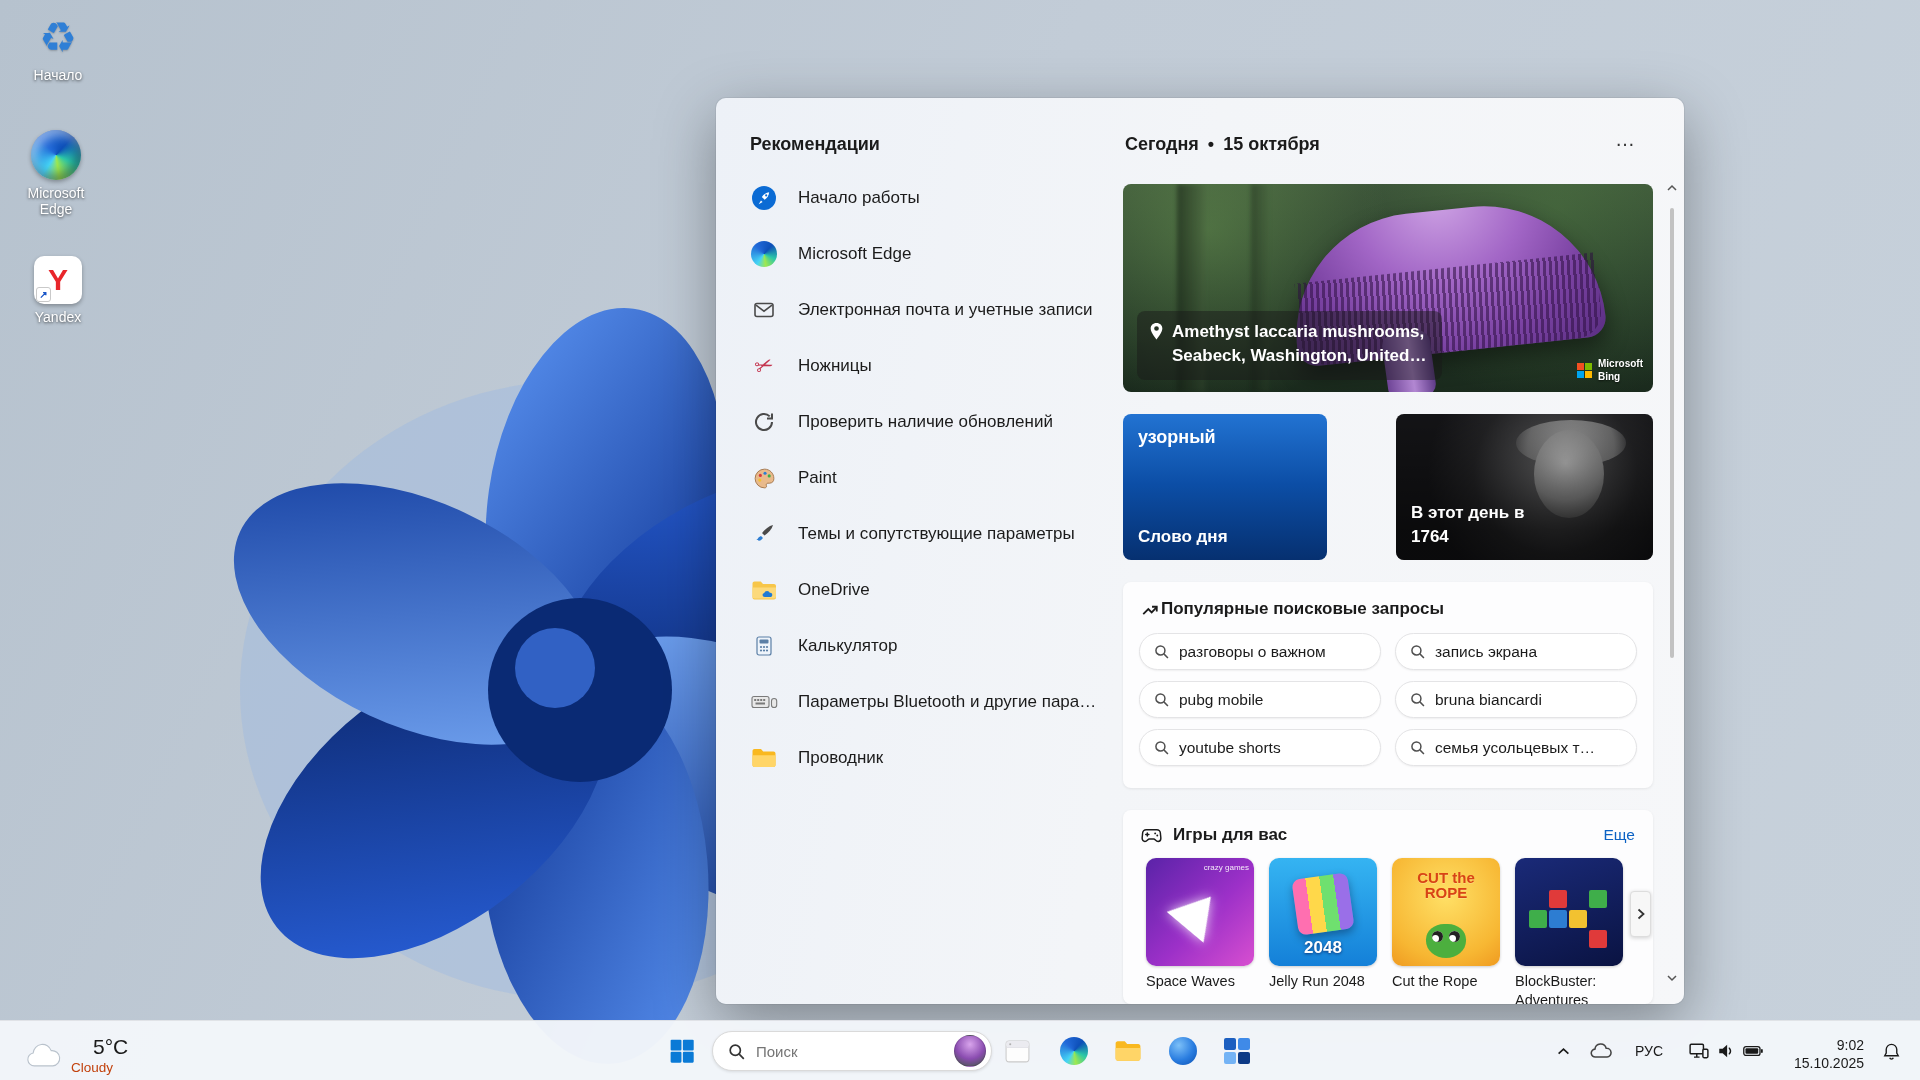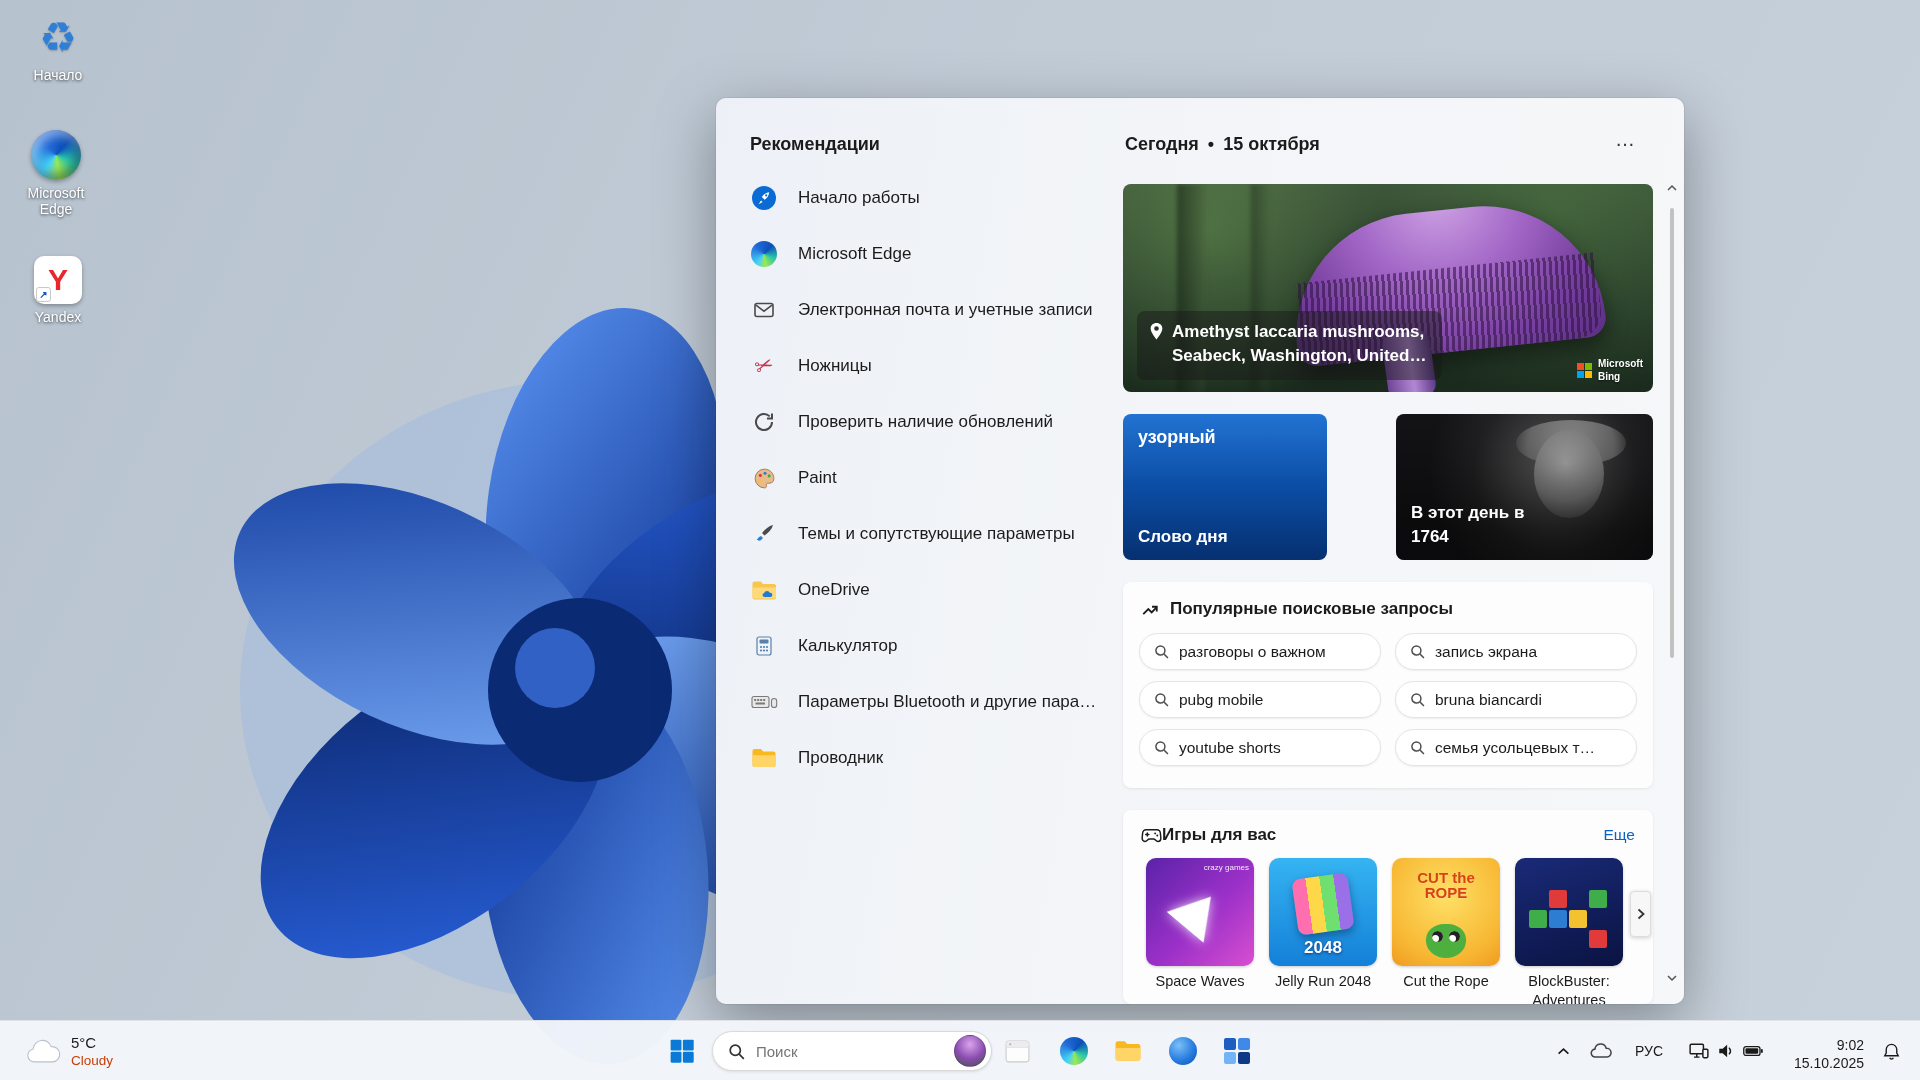--- a/index.html
+++ b/index.html
@@ -83,34 +83,34 @@
   .face { position:absolute; left:138px; top:16px; width:70px; height:88px; border-radius:50%;
     background:radial-gradient(circle at 45% 38%, #d6d6d6, #9a9a9a 55%, #4c4c4c 95%); }
   .wig { position:absolute; left:120px; top:6px; width:110px; height:46px; border-radius:50%;
     background:radial-gradient(circle at 50% 60%, #c9c9c9, #8e8e8e 70%, rgba(0,0,0,0)); opacity:.8; }
   .day-vignette { position:absolute; inset:0; background:linear-gradient(180deg, rgba(0,0,0,.15), rgba(0,0,0,.55) 80%); }
   .day-cap { position:absolute; left:15px; bottom:11px; color:#fff; font-weight:700; font-size:17px; line-height:1.4; }
 
   
   .trending-card { position:absolute; left:0; top:484px; width:530px; height:206px; border-radius:8px; background:#fdfdfe;
     box-shadow:0 1px 3px rgba(0,0,0,.08); }
-  .trend-head { display:flex; align-items:center; gap:11px; padding:17px 18px 6px; font-size:17px; font-weight:700; color:#1b1b1b; }
+  .trend-head { display:flex; align-items:center; gap:2px; padding:17px 18px 6px; font-size:17px; font-weight:700; color:#1b1b1b; }
   .chips { display:grid; grid-template-columns:1fr 1fr; gap:11px 14px; padding:8px 16px; }
   .chip { height:37px; border:1px solid #e4e4e6; border-radius:19px; background:#fff; box-shadow:0 1px 2px rgba(0,0,0,.06);
     display:flex; align-items:center; gap:10px; padding:0 14px; font-size:15.5px; color:#1b1b1b; cursor:pointer; white-space:nowrap; overflow:hidden; }
 
   
   .games-card { position:absolute; left:0; top:712px; width:530px; height:194px; border-radius:8px; background:#fdfdfe;
     box-shadow:0 1px 3px rgba(0,0,0,.08); overflow:hidden; }
-  .games-head { display:flex; align-items:center; padding:15px 18px 0; font-size:17px; font-weight:700; color:#1b1b1b; }
+  .games-head { display:flex; align-items:center; gap:11px; padding:15px 18px 0; font-size:17px; font-weight:700; color:#1b1b1b; }
   .more-link { margin-left:auto; color:#0b62c4; font-weight:400; font-size:15.5px; cursor:pointer; }
   .tiles { position:absolute; left:23px; top:48px; display:flex; gap:15px; }
   .tile { width:108px; cursor:pointer; }
   .tile-art { width:108px; height:108px; border-radius:10px; overflow:hidden; position:relative; box-shadow:0 1px 3px rgba(0,0,0,.2); }
-  .tile-label { margin-top:6px; font-size:14.5px; color:#1b1b1b; text-align:center; line-height:1.3; }
+  .tile-label { margin-top:6px; font-size:14.5px; color:#1b1b1b; text-align:left; line-height:1.3; }
   .art-space { background:linear-gradient(135deg,#5a23a8 0%,#9c30c8 55%,#d84fd0 100%); }
   .art-space .arrow { position:absolute; left:28px; top:34px; width:0; height:0; border-left:24px solid transparent; border-right:24px solid transparent;
     border-bottom:40px solid #fff; transform:rotate(40deg); filter:drop-shadow(0 0 6px rgba(255,255,255,.8)); }
   .art-badge { position:absolute; right:5px; top:5px; font-size:8px; color:#fff; opacity:.9; }
   .art-jelly { background:linear-gradient(180deg,#35b4f2 0%,#1480d8 100%); }
   .jelly-cube { position:absolute; left:26px; top:18px; width:56px; height:56px; border-radius:8px; transform:rotate(-8deg);
     background:linear-gradient(90deg,#ff6fb0 0 14px,#ffd84a 14px 28px,#6fe06f 28px 42px,#9a6fe8 42px 56px); box-shadow:0 4px 8px rgba(0,0,30,.35); }
   .jelly-num { position:absolute; left:0; right:0; bottom:8px; text-align:center; color:#fff; font-weight:700; font-size:17px; text-shadow:0 1px 3px rgba(0,0,60,.6); }
   .art-rope { background:radial-gradient(circle at 50% 35%, #ffe066 0%, #f7b733 70%, #ef9a20 100%); }
   .rope-text { position:absolute; left:0; right:0; top:12px; text-align:center; color:#d84315; font-weight:700; font-size:15px; line-height:1.0;
@@ -127,21 +127,21 @@
   
   .scrollbar { position:absolute; right:5px; top:84px; bottom:20px; width:14px; }
   .scroll-arrow { position:absolute; left:1px; width:12px; height:12px; cursor:pointer; }
   .scroll-up { top:0; } .scroll-down { bottom:0; }
   .scroll-thumb { position:absolute; left:5px; top:26px; width:4px; height:450px; background:#c2c2c2; border-radius:2px; cursor:pointer; }
 
   
   #taskbar { position:absolute; left:0; bottom:0; width:1920px; height:60px; background:rgba(243,246,250,.97);
     border-top:1px solid rgba(0,0,0,.07); }
   .weather { position:absolute; left:12px; top:8px; display:flex; align-items:center; gap:9px; padding:5px 12px; border-radius:6px; cursor:pointer; }
-  .wx-temp { font-size:15px; color:#1a1a1a; line-height:1.25; }
+  .wx-temp { font-size:21px; color:#1a1a1a; line-height:1.25;margin-left:22px; }
   .wx-cond { font-size:13.5px; color:#c2410c; line-height:1.2; }
   .tb-btn { position:absolute; top:8px; width:44px; height:44px; border-radius:6px; display:flex; align-items:center; justify-content:center; cursor:pointer; }
   #btn-start { left:660px; }
   #search-pill { position:absolute; left:712px; top:10px; width:280px; height:40px; border-radius:20px; background:#fff; border:1px solid #dadada;
     box-shadow:0 1px 3px rgba(0,0,0,.1); display:flex; align-items:center; gap:11px; padding:0 5px 0 15px; cursor:text; }
   #search-pill input { border:none; outline:none; flex:1; font-size:15px; color:#333; background:transparent; font-family:"Liberation Sans",sans-serif; min-width:0; }
   .search-thumb { width:32px; height:32px; border-radius:50%; flex:0 0 32px;
     background:radial-gradient(circle at 50% 28%, #d8a4ec 0%, #8a4cb0 55%, #3c5a3c 100%); border:1px solid rgba(0,0,0,.12); }
   .ic-orb { width:28px; height:28px; border-radius:50%; background:radial-gradient(circle at 35% 30%, #7cc0f8, #2a7de0 55%, #0b4fb0 100%); }
   .ic-grid { width:26px; height:26px; display:grid; grid-template-columns:12px 12px; grid-template-rows:12px 12px; gap:2px; }

